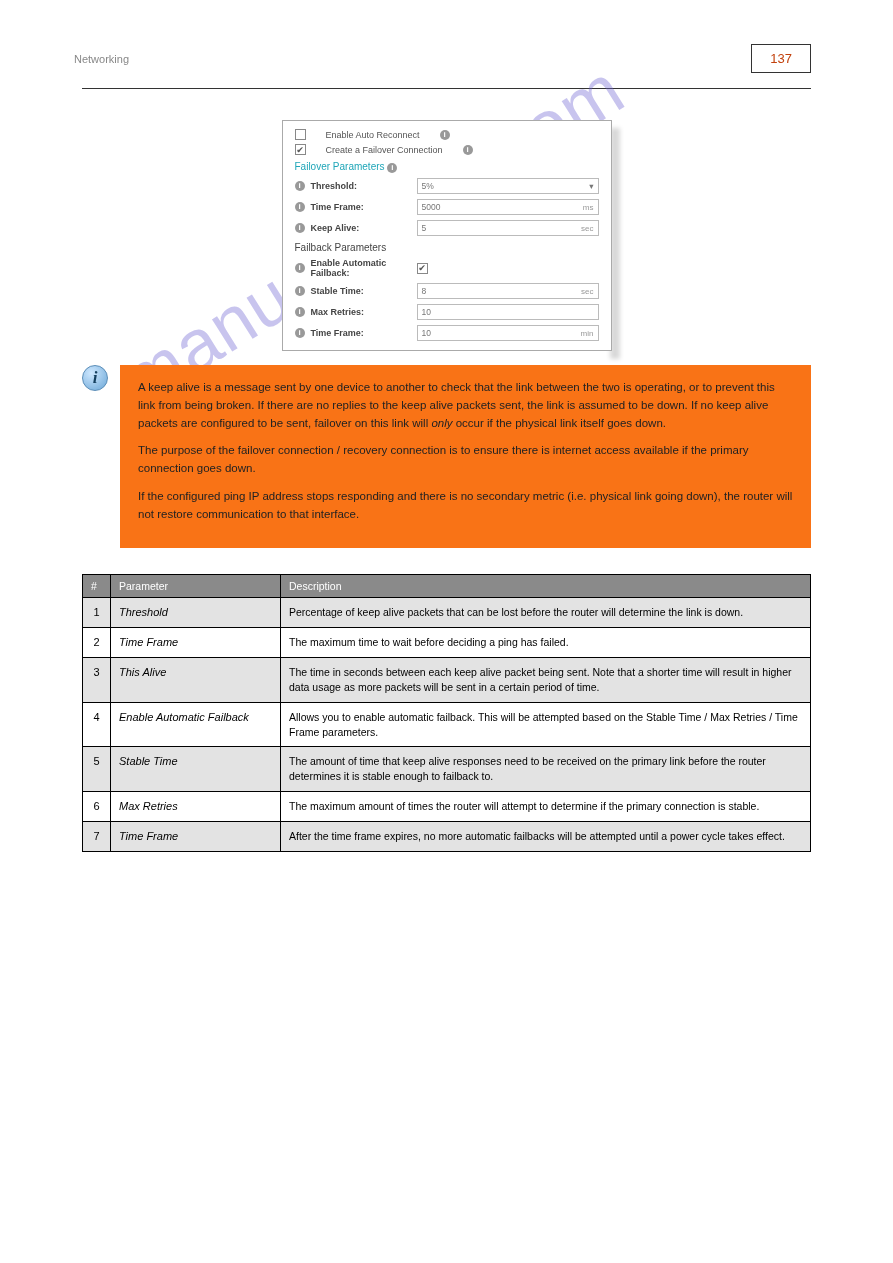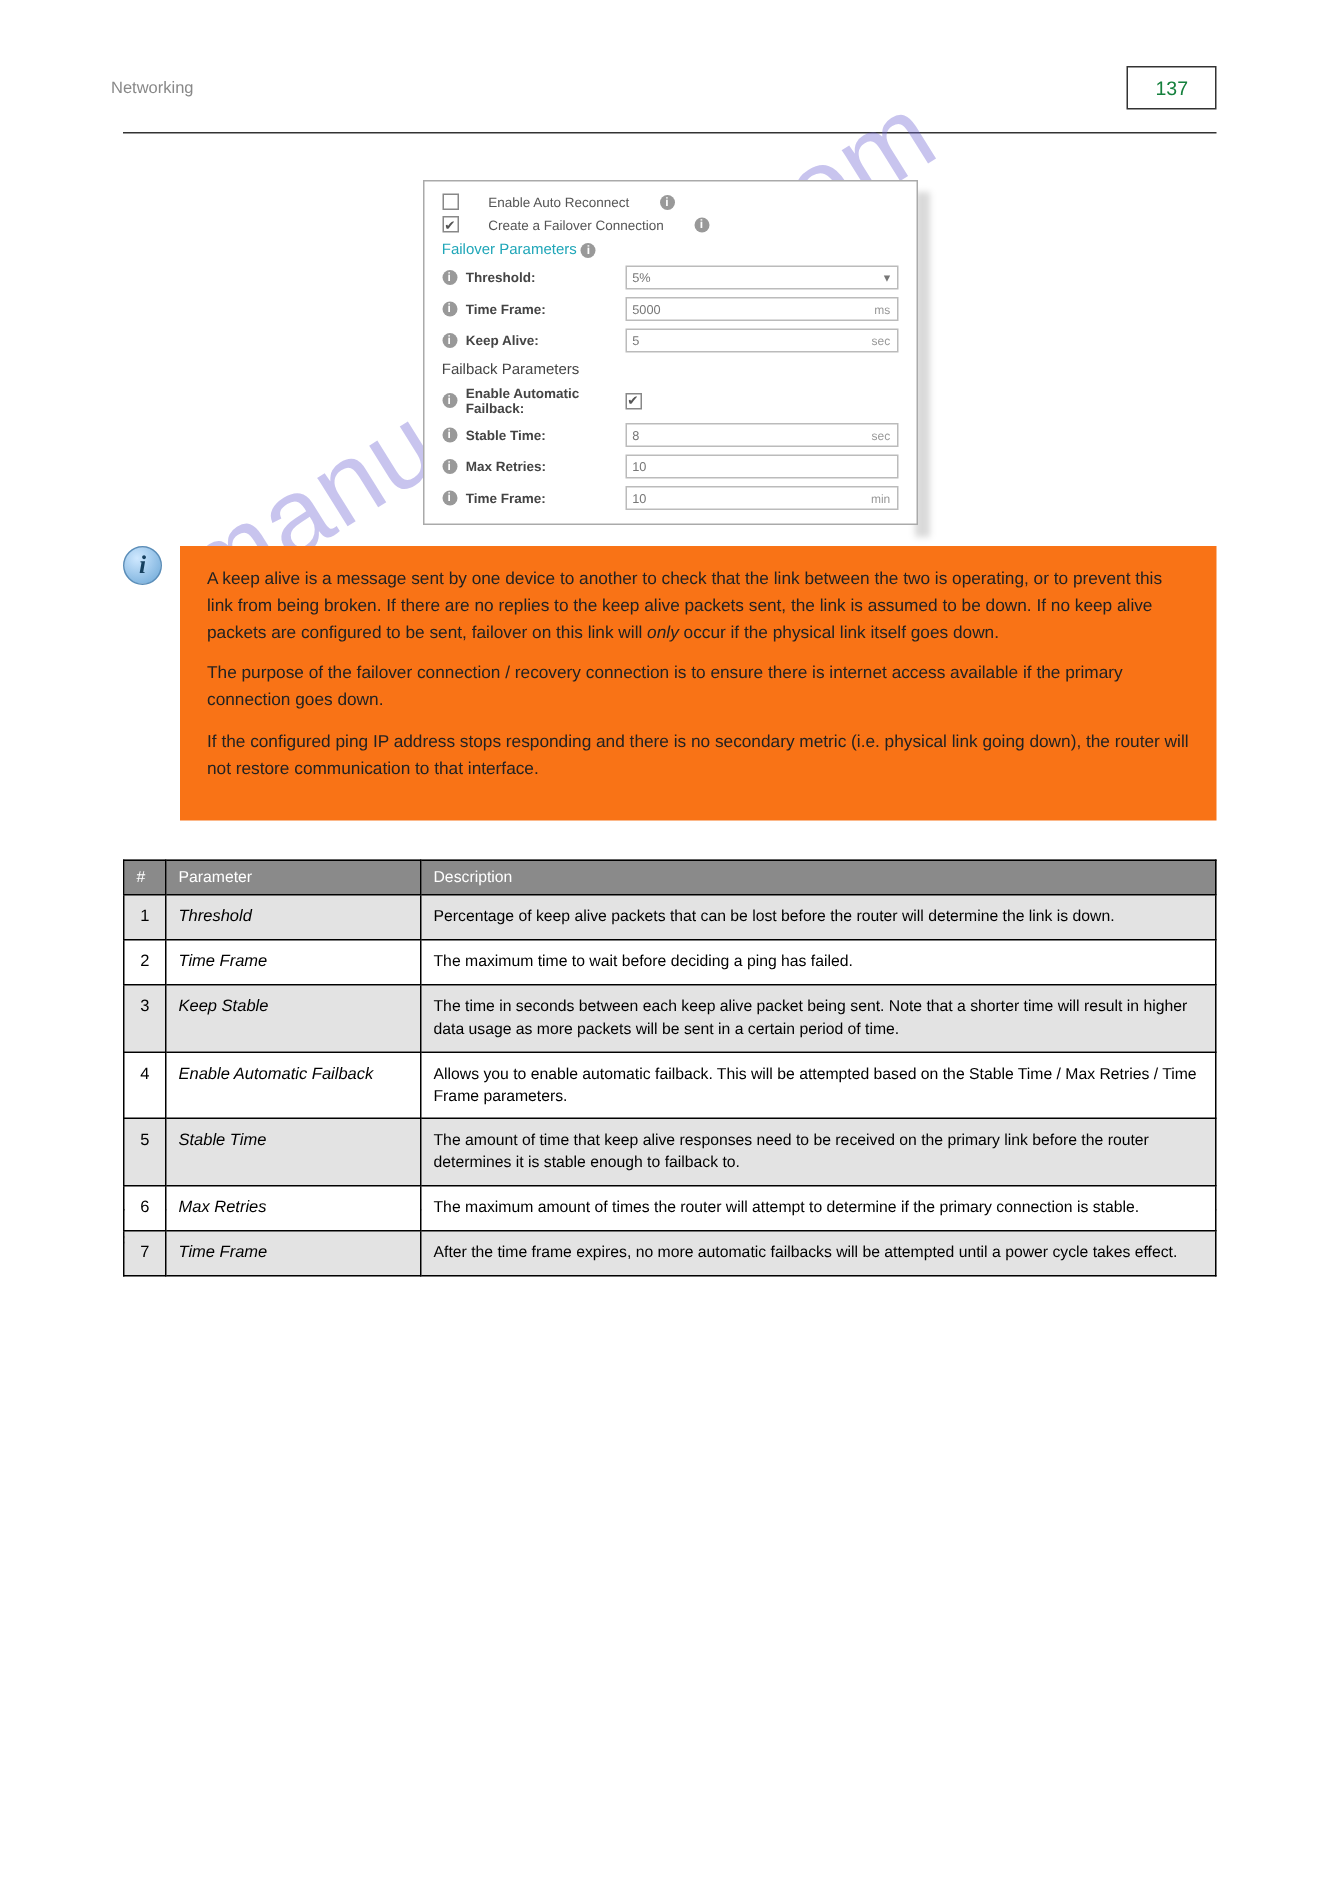--- a/index.html
+++ b/index.html
@@ -21,21 +21,21 @@
     display: flex;
     justify-content: space-between;
     align-items: center;
     font-size: 11px;
     color: #888;
   }
   .page-num-box {
     border: 1px solid #333;
     padding: 6px 18px;
     font-size: 13px;
-    color: #15803d;
+    color: #c2410c;
   }
   .header-rule {
     position: absolute;
     top: 88px; left: 82px; right: 82px;
     height: 1px; background: #333;
   }
   .watermark {
     position: absolute;
     top: 340px; left: 150px;
     font-size: 72px;
@@ -231,21 +231,21 @@
             <td class="lbl">Threshold</td>
             <td>Percentage of keep alive packets that can be lost before the router will determine the link is down.</td>
           </tr>
         <tr class="even">
             <td class="num">2</td>
             <td class="lbl">Time Frame</td>
             <td>The maximum time to wait before deciding a ping has failed.</td>
           </tr>
         <tr class="odd">
             <td class="num">3</td>
-            <td class="lbl">Keep Stable</td>
+            <td class="lbl">This Alive</td>
             <td>The time in seconds between each keep alive packet being sent. Note that a shorter time will result in higher data usage as more packets will be sent in a certain period of time.</td>
           </tr>
         <tr class="even">
             <td class="num">4</td>
             <td class="lbl">Enable Automatic Failback</td>
             <td>Allows you to enable automatic failback. This will be attempted based on the Stable Time / Max Retries / Time Frame parameters.</td>
           </tr>
         <tr class="odd">
             <td class="num">5</td>
             <td class="lbl">Stable Time</td>

